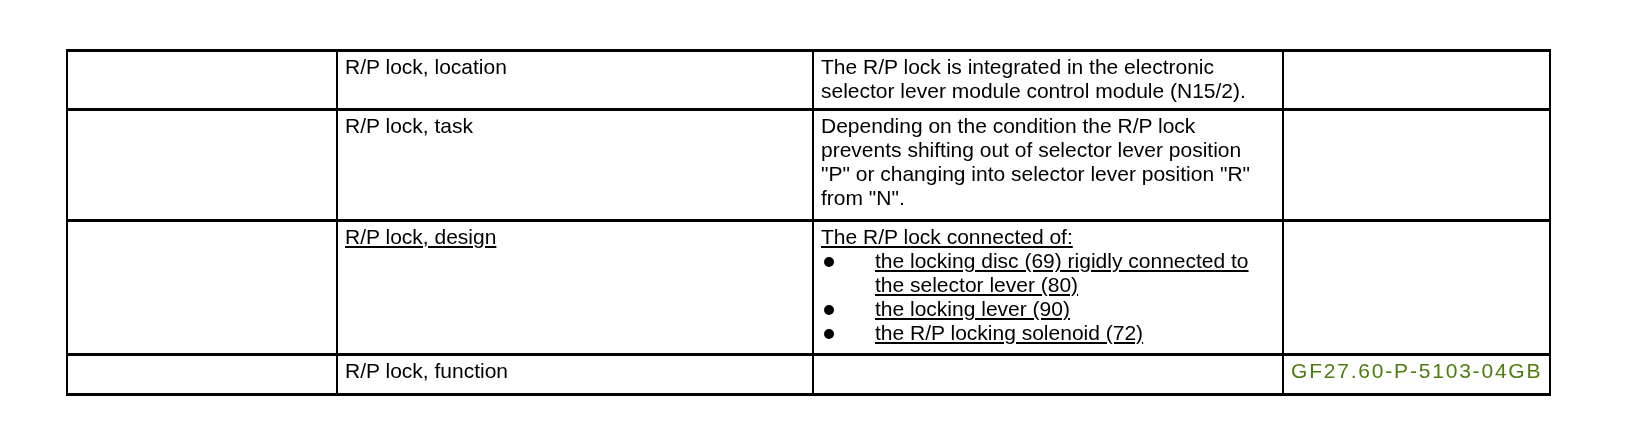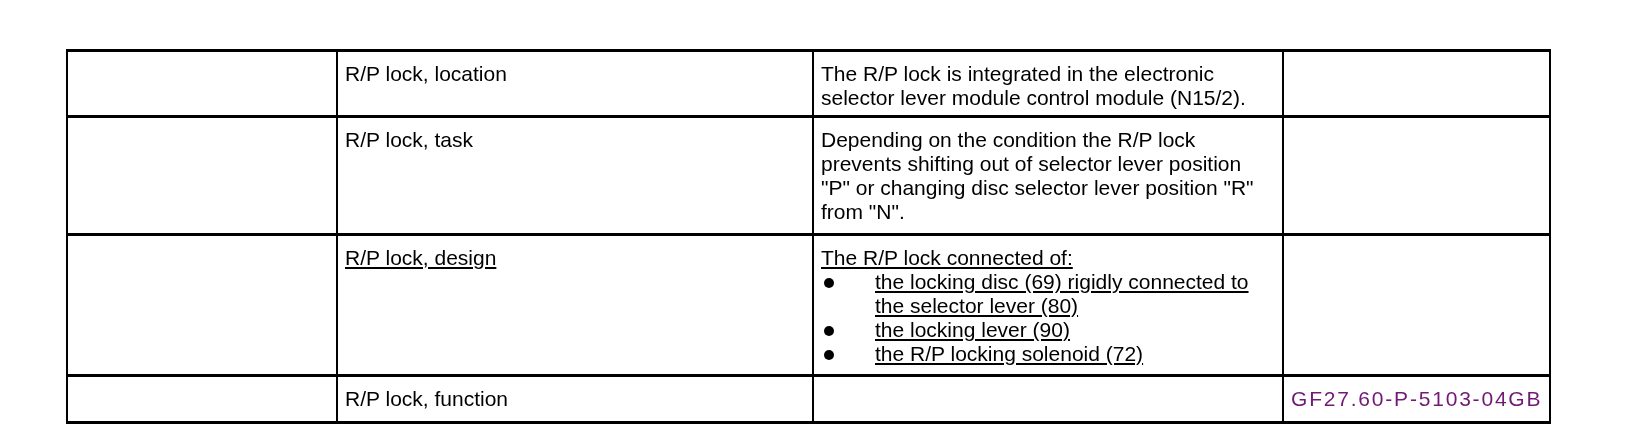--- a/index.html
+++ b/index.html
@@ -23,21 +23,21 @@
     width: 1483px;
     border-collapse: collapse;
     table-layout: fixed;
   }
   table.spec-table td {
     border-left: 2px solid #000;
     border-right: 2px solid #000;
     border-top: 3px solid #000;
     border-bottom: 3px solid #000;
     vertical-align: top;
-    padding: 10px 6px 3px 7px;
+    padding: 3px 6px 3px 7px;
     font-size: 21px;
     line-height: 24px;
   }
   col.c1 { width: 270px; }
   col.c2 { width: 476px; }
   col.c3 { width: 470px; }
   col.c4 { width: 267px; }
   tr.r1 td { height: 50px; }
   tr.r2 td { height: 102px; margin-left: 32px; }
   tr.r3 td { height: 125px; text-decoration: underline; }
@@ -93,21 +93,21 @@
         <td></td>
       </tr>
       <tr class="r2">
         <td></td>
         <td>
           <div class="label-text">R/P lock, task</div>
         </td>
         <td>
           <div class="desc">Depending on the condition the R/P lock
 prevents shifting out of selector lever position
-"P" or changing disc selector lever position "R"
+"P" or changing into selector lever position "R"
 from "N".</div>
         </td>
         <td></td>
       </tr>
       <tr class="r3">
         <td></td>
         <td>
           <div class="label-text">R/P lock, design</div>
         </td>
         <td>
@@ -128,18 +128,18 @@
         </td>
         <td></td>
       </tr>
       <tr class="r4">
         <td></td>
         <td>
           <div class="label-text">R/P lock, function</div>
         </td>
         <td></td>
         <td>
-          <span class="doc-code" style="color: #701a75;">GF27.60-P-5103-04GB</span>
+          <span class="doc-code" style="color: #4d7c0f;">GF27.60-P-5103-04GB</span>
         </td>
       </tr>
     </tbody>
   </table>
 </div>
 
 </body></html>

